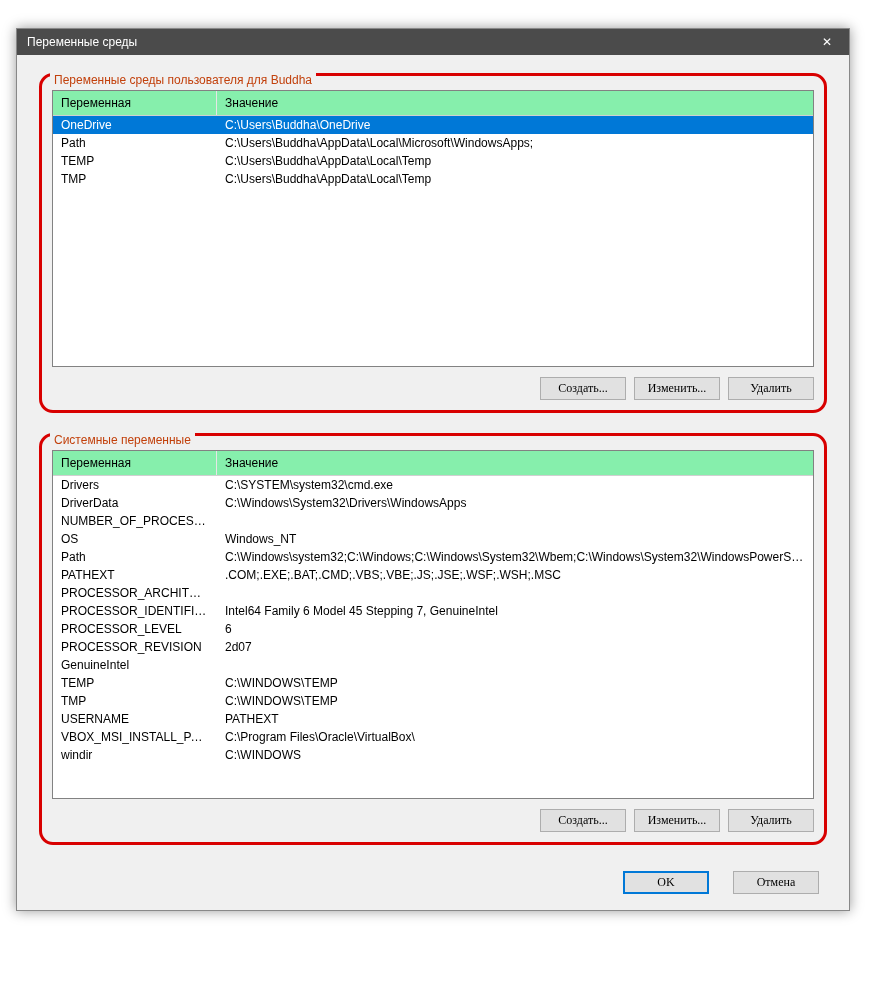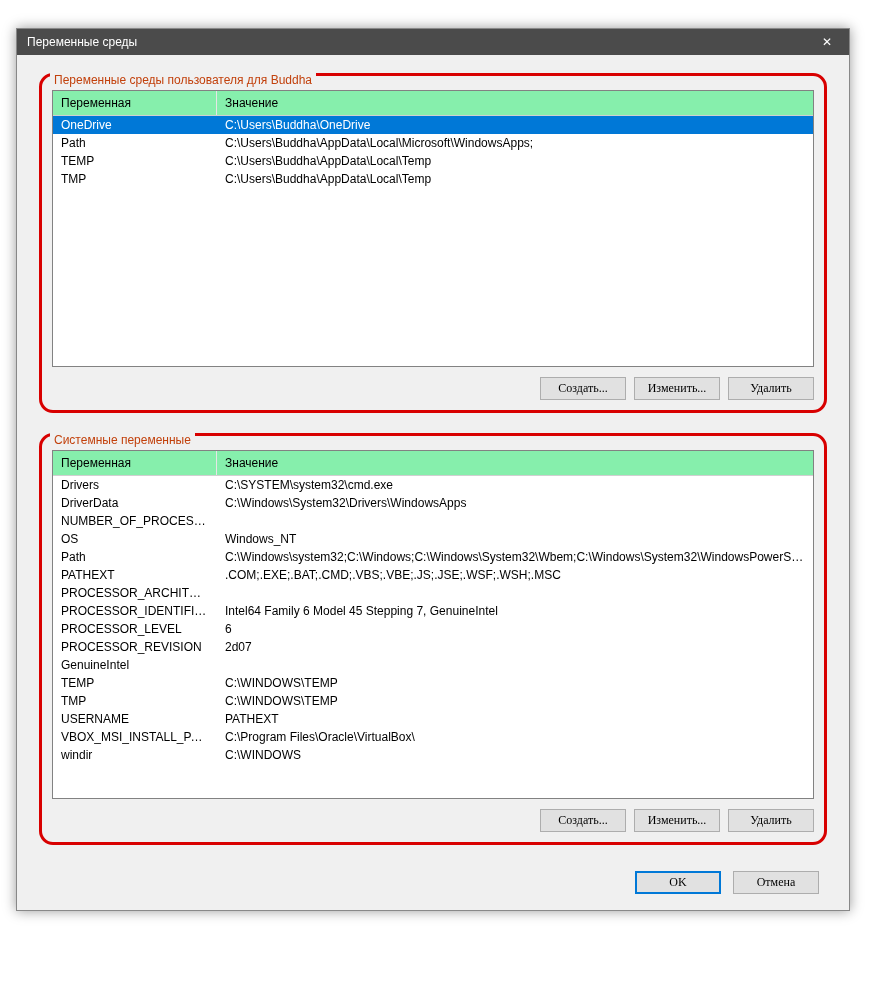--- a/index.html
+++ b/index.html
@@ -112,21 +112,21 @@
     cursor: pointer;
     text-align: center;
   }
   .btn.default {
     border: 2px solid #0078d7;
     padding: 2px 11px;
   }
   .dialog-footer {
     display: flex;
     justify-content: flex-end;
-    gap: 12px;
+    gap: 24px;
     padding: 6px 8px 2px 0;
   }
 </style>
 </head>
 <body>
 
 <div class="window">
   <div class="titlebar">
     <span class="titlebar-title">Переменные среды</span>
     <div class="titlebar-close">

